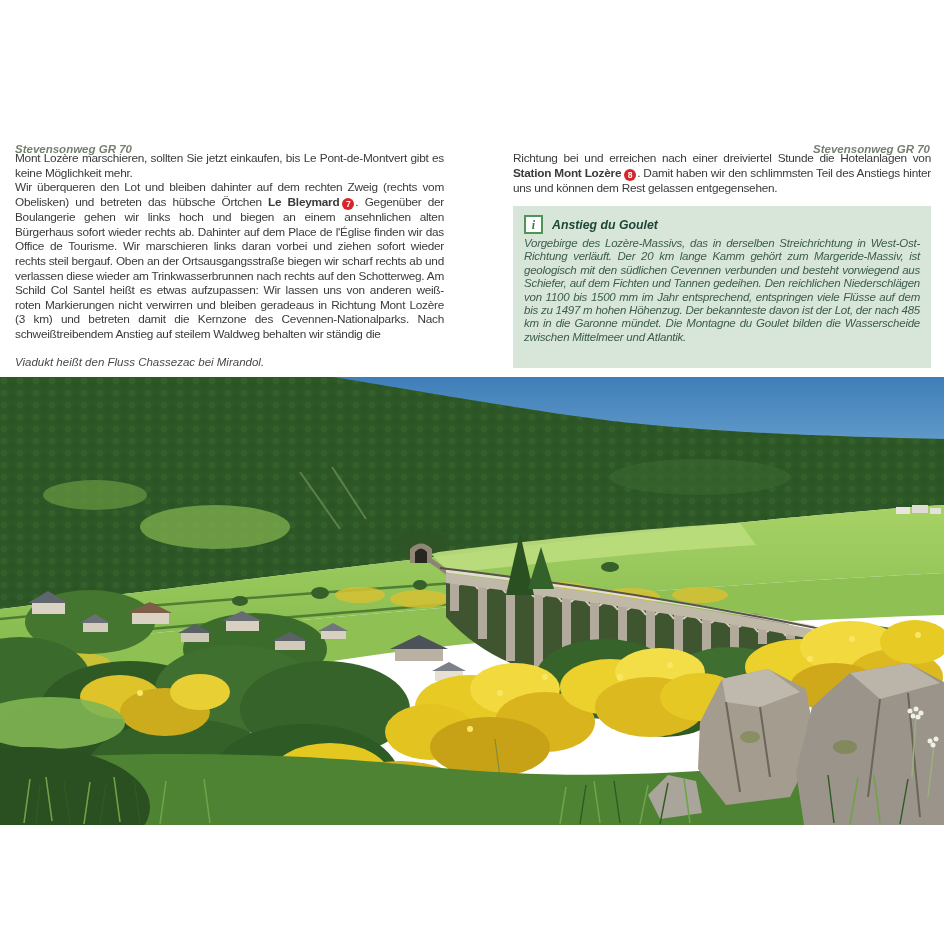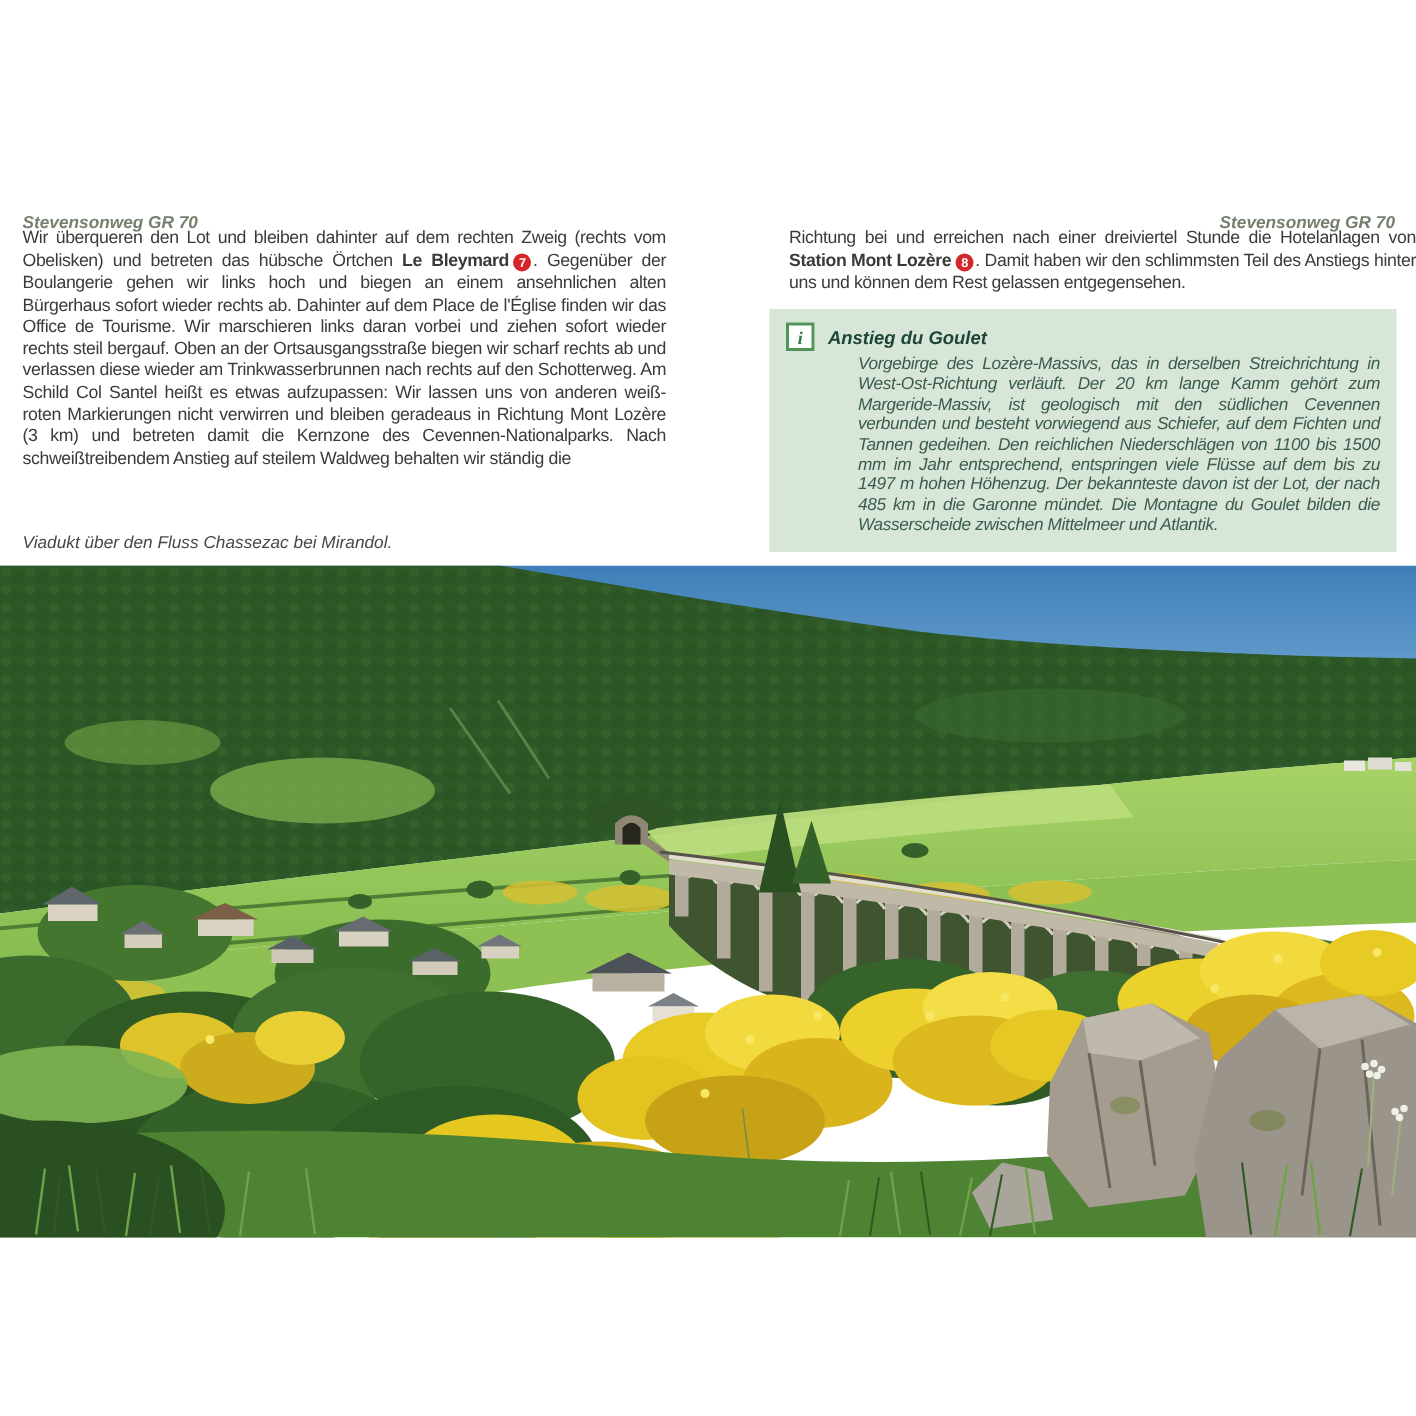--- a/index.html
+++ b/index.html
@@ -15,21 +15,21 @@
   }
   .runhead.left{left:15px}
   .runhead.right{right:14px}
   .col{
     position:absolute;top:151px;text-align:justify;
     font-size:11.8px;line-height:14.6px;letter-spacing:-0.25px;
     hyphens:auto;-webkit-hyphens:auto;
   }
   .col p{margin:0;}
   .col-left{left:15px;width:429px;}
-  .col-right{left:526px;width:418px;}
+  .col-right{left:513px;width:418px;}
   .col b{font-weight:bold;}
   .marker{
     display:inline-block;width:12px;height:12px;border-radius:50%;
     background:var(--marker-red,#d6262b);color:#fff;text-align:center;
     font-size:8.5px;font-weight:bold;font-style:normal;line-height:12px;
     letter-spacing:0;vertical-align:-1.5px;margin:0 1px 0 3px;
   }
   .infobox{
     position:absolute;left:513px;top:206px;width:418px;height:162px;
     box-sizing:border-box;background:var(--infobox-bg,#d8e6d9);
@@ -42,51 +42,52 @@
     display:flex;align-items:center;justify-content:center;
     font-family:"Liberation Serif","DejaVu Serif",serif;
     font-style:italic;font-weight:bold;font-size:12px;color:#2f7a3d;line-height:1;
   }
   .infotitle{
     font-weight:bold;font-style:italic;font-size:12.3px;
     color:var(--infobox-title,#1d4636);
   }
   .infobody{
     font-style:italic;font-size:11.5px;line-height:13.4px;letter-spacing:-0.25px;
-    color:var(--infobox-text,#3c5c4d);text-align:justify;hyphens:auto;margin-left:48px;-webkit-hyphens:auto;
+    color:var(--infobox-text,#3c5c4d);text-align:justify;hyphens:auto;-webkit-hyphens:auto;
   }
   .caption{
     position:absolute;left:15px;top:356px;font-style:italic;
     font-size:11.5px;color:var(--caption-text,#474747);
   }
   .photo{position:absolute;left:0;top:377px;width:944px;height:448px;display:block;}
 </style>
 </head>
 <body>
 
 <div class="runhead left">Stevensonweg GR 70</div>
 <div class="runhead right">Stevensonweg GR 70</div>
 
 <div class="col col-left" lang="de">
+  <p><span>Mont Lozère marschieren, sollten Sie jetzt einkaufen, bis Le Pont-de-Montvert gibt es keine Möglichkeit mehr.</span></p>
   <p><span>Wir überqueren den Lot und bleiben dahinter auf dem rechten Zweig (rechts vom Obelisken) und betreten das hübsche Örtchen </span><b>Le Bleymard</b><span class="marker">7</span><span>. Gegenüber der Boulangerie gehen wir links hoch und biegen an einem ansehnlichen alten Bürgerhaus sofort wieder rechts ab. Dahinter auf dem Place de l'Église finden wir das Office de Tourisme. Wir marschieren links daran vorbei und ziehen sofort wieder rechts steil bergauf. Oben an der Ortsausgangsstraße biegen wir scharf rechts ab und verlassen diese wieder am Trinkwasserbrunnen nach rechts auf den Schotterweg. Am Schild Col Santel heißt es etwas aufzupassen: Wir lassen uns von anderen weiß-roten Markierungen nicht verwirren und bleiben geradeaus in Richtung Mont Lozère (3 km) und betreten damit die Kernzone des Cevennen-Nationalparks. Nach schweißtreibendem Anstieg auf steilem Waldweg behalten wir ständig die</span></p>
 </div>
 
 <div class="col col-right" lang="de">
   <p><span>Richtung bei und erreichen nach einer dreiviertel Stunde die Hotelanlagen von </span><b>Station Mont Lozère</b><span class="marker">8</span><span>. Damit haben wir den schlimmsten Teil des Anstiegs hinter uns und können dem Rest gelassen entgegensehen.</span></p>
 </div>
 
 <div class="infobox" lang="de">
   <div class="infobox-head">
     <span class="infoicon">i</span>
     <span class="infotitle">Anstieg du Goulet</span>
   </div>
   <div class="infobody">Vorgebirge des Lozère-Massivs, das in derselben Streichrichtung in West-Ost-Richtung verläuft. Der 20 km lange Kamm gehört zum Margeride-Massiv, ist geologisch mit den südlichen Cevennen verbunden und besteht vorwiegend aus Schiefer, auf dem Fichten und Tannen gedeihen. Den reichlichen Niederschlägen von 1100 bis 1500 mm im Jahr entsprechend, entspringen viele Flüsse auf dem bis zu 1497 m hohen Höhenzug. Der bekannteste davon ist der Lot, der nach 485 km in die Garonne mündet. Die Montagne du Goulet bilden die Wasserscheide zwischen Mittelmeer und Atlantik.</div>
 </div>
 
-<div class="caption">Viadukt über den Fluss Chassezac bei Mirandol.</div>
+<div class="caption">Viadukt heißt den Fluss Chassezac bei Mirandol.</div>
 
 <svg class="photo" viewBox="0 0 944 448" preserveAspectRatio="none" role="img" aria-label="Viadukt über den Fluss Chassezac bei Mirandol.">
   <defs>
     <linearGradient id="skyg" x1="0" y1="0" x2="0" y2="1">
       <stop offset="0" stop-color="#3e7eb8"></stop>
         <stop offset="1" stop-color="#7fb2da"></stop>
     </linearGradient>
     <linearGradient id="mg" x1="0" y1="0" x2="0" y2="1">
       <stop offset="0" stop-color="#a7d266"></stop>
         <stop offset="1" stop-color="#86bb4f"></stop>

